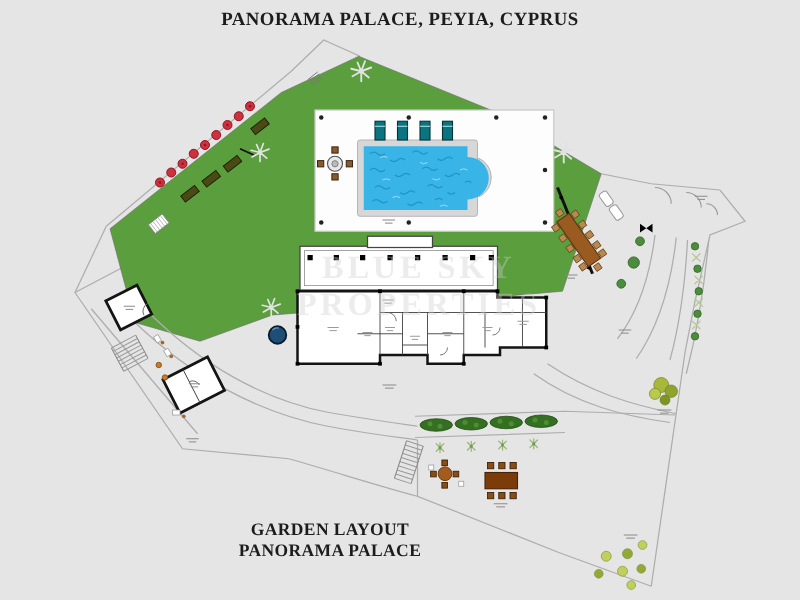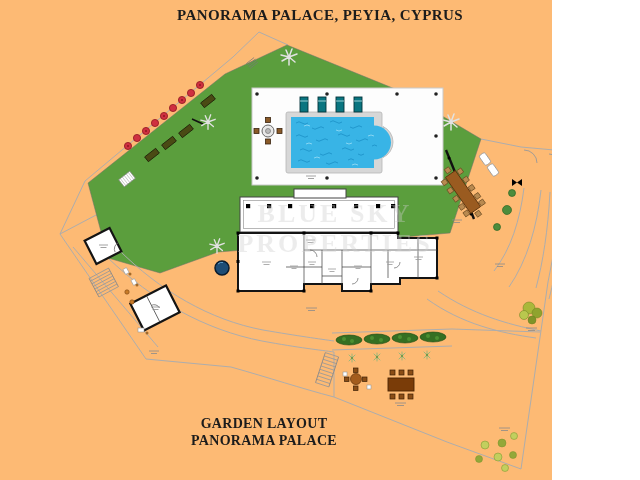--- a/index.html
+++ b/index.html
@@ -1,16 +1,16 @@
 <!DOCTYPE html>
 <html><head>
 <meta charset="utf-8">
 <style>
   html,body{margin:0;padding:0;background:#ffffff;}
-  #stage{position:relative;width:552px;height:480px;background:#fdba74;overflow:hidden;
+  #stage{position:relative;width:640px;height:480px;background:#e5e5e5;overflow:hidden;
          font-family:"Liberation Serif", serif;}
   svg text{font-family:"Liberation Serif", serif;}
   .title-text{font-weight:bold;font-size:15px;letter-spacing:.4px;fill:#1c1c1c;}
   .footer-text{font-weight:bold;font-size:14px;letter-spacing:.3px;fill:#1c1c1c;}
   .wm{font-weight:bold;font-size:26px;letter-spacing:3px;fill:#cfcfcf;opacity:.38;}
 </style>
 </head>
 <body>
 
 <div id="stage">

